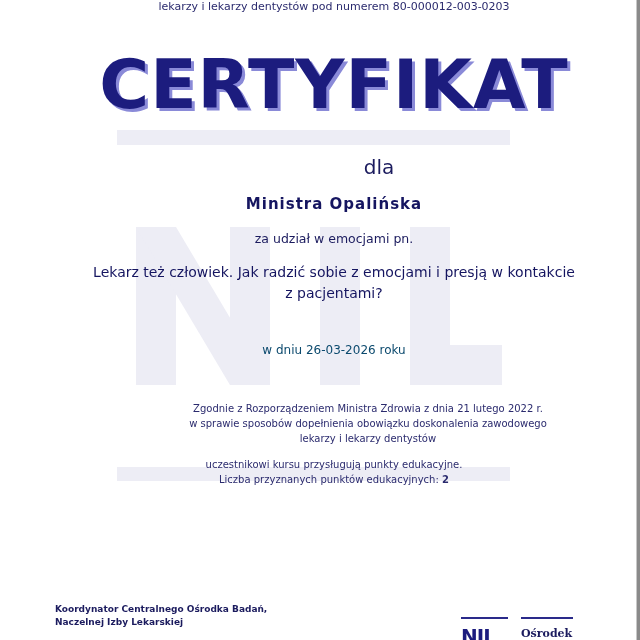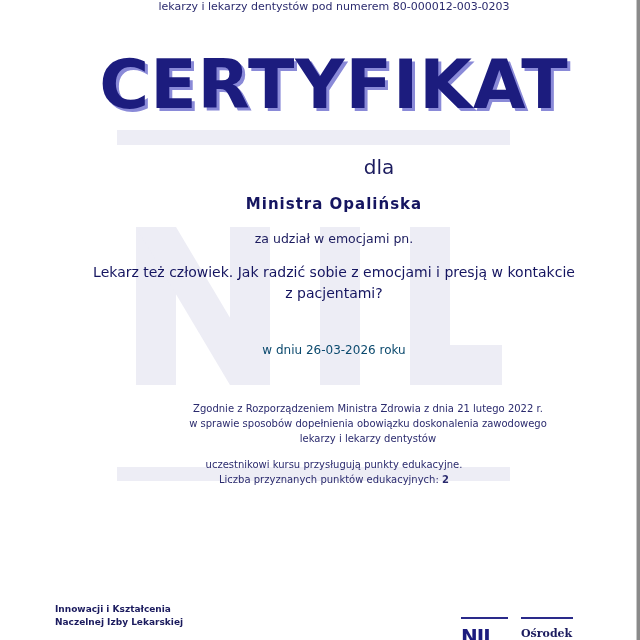--- a/index.html
+++ b/index.html
@@ -92,20 +92,20 @@
 
 <div class="text points">
   <div>uczestnikowi kursu przysługują punkty edukacyjne.</div>
   <div>
     <span>Liczba przyznanych punktów edukacyjnych:</span>
     <b>2</b>
   </div>
 </div>
 
 <div class="coord">
-  <div>Innowacji i Kształcenia</div>
+  <div>Koordynator Centralnego Ośrodka Badań,</div>
   <div>Naczelnej Izby Lekarskiej</div>
 </div>
 
 <div class="logo-line logo-line-1"></div>
 <div class="logo-line logo-line-2"></div>
 <div class="logo-nil">NIL</div>
 <div class="logo-osrodek">Ośrodek</div>
 
 </body></html>

